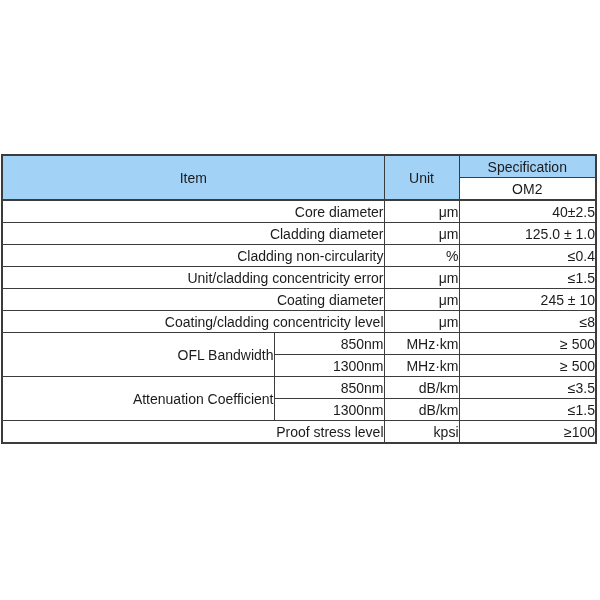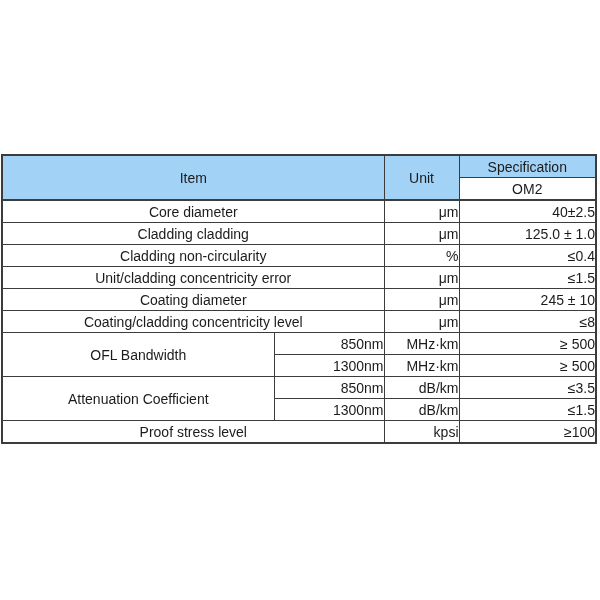--- a/index.html
+++ b/index.html
@@ -44,21 +44,21 @@
   }
   table.spec th.om2 {
     background: #ffffff;
     border-bottom: 2px solid #3c3c3c;
     margin-top: 41px;
   }
   table.spec th.hdr-span {
     border-bottom: 2px solid #3c3c3c;
   }
   td.item {
-    text-align: center;
+    text-align: right;
     padding-left: 7px;
   }
   td.c {
     text-align: right;
   }
   col.w-item { width: 272px; }
   col.w-wave { width: 110px; }
   col.w-unit { width: 75px; }
   col.w-spec { width: 137px; }
 </style>
@@ -83,21 +83,21 @@
         <th class="om2">OM2</th>
       </tr>
     </thead>
     <tbody>
       <tr>
         <td colspan="2" class="item">Core diameter</td>
         <td class="c">μm</td>
         <td class="c">40±2.5</td>
       </tr>
       <tr>
-        <td colspan="2" class="item">Cladding cladding</td>
+        <td colspan="2" class="item">Cladding diameter</td>
         <td class="c">μm</td>
         <td class="c">125.0 ± 1.0</td>
       </tr>
       <tr>
         <td colspan="2" class="item">Cladding non-circularity</td>
         <td class="c">%</td>
         <td class="c">≤0.4</td>
       </tr>
       <tr>
         <td colspan="2" class="item">Unit/cladding concentricity error</td>

